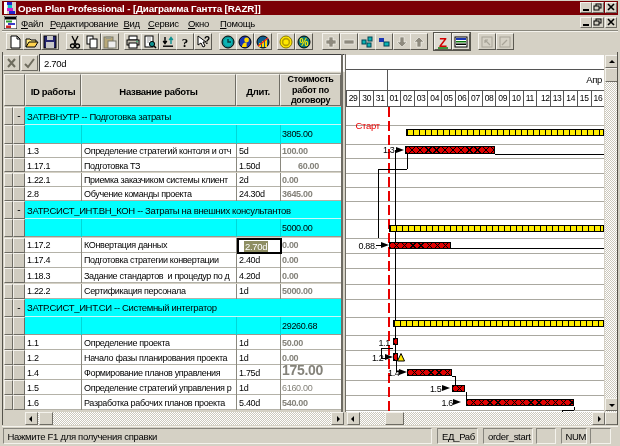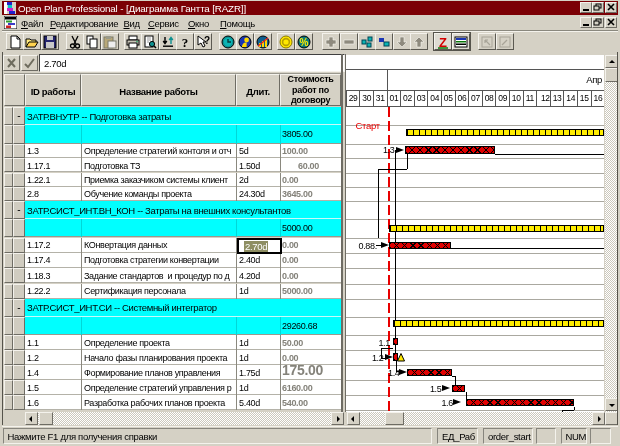--- a/index.html
+++ b/index.html
@@ -18,21 +18,21 @@
 
 <div class="a" style="left:2px;top:1px;width:616px;height:14px;background:#7b0005"></div>
 <svg class="a" style="left:4px;top:2px" width="12" height="12">
 <rect x="0" y="0" width="12" height="12" fill="#d5d1c5"></rect>
 <rect x="0" y="0" width="3" height="12" fill="#fff"></rect>
 <rect x="3" y="0" width="5" height="3" fill="#2222cc"></rect>
 <rect x="4" y="3" width="4" height="3" fill="#00c8c8"></rect>
 <rect x="3" y="6" width="6" height="3" fill="#cc22cc"></rect>
 <rect x="5" y="9" width="6" height="3" fill="#2222cc"></rect>
 </svg>
-<div class="a" style="left:18px;top:2.5px;font-size:9.8px;font-weight:normal;color:#fff;letter-spacing:-0.15px">Open Plan Professional - [Диаграмма Гантта [RAZR]]</div>
+<div class="a" style="left:18px;top:2.5px;font-size:9.8px;font-weight:bold;color:#fff;letter-spacing:-0.15px">Open Plan Professional - [Диаграмма Гантта [RAZR]]</div>
 <div class="a bev" style="left:580px;top:2px;width:12px;height:11px">
     <div class="a" style="left:2px;top:6px;width:6px;height:2px;background:#000"></div>
   </div>
 <div class="a bev" style="left:592px;top:2px;width:12px;height:11px">
     <svg width="10" height="9" style="position:absolute;left:0px;top:0px">
       <rect x="3" y="1" width="5" height="4" fill="none" stroke="#000"></rect>
       <rect x="1" y="3" width="5" height="4" fill="#d5d1c5" stroke="#000"></rect>
     </svg>
   </div>
 <div class="a bev" style="left:605px;top:2px;width:12px;height:11px">
@@ -409,21 +409,21 @@
 <div class="a" style="left:84px;top:367.5px;width:151px;font-size:9px;letter-spacing:-0.35px;white-space:pre;overflow:hidden">Формирование планов управления</div>
 <div class="a" style="left:239px;top:367.5px;font-size:9px;letter-spacing:-0.3px">1.75d</div>
 <div class="a" style="left:282px;top:362px;font-size:14px;letter-spacing:-0.3px;font-weight:bold;color:#84827a">175.00</div>
 <div class="a" style="left:25px;top:380px;width:316px;height:15px;background:#fff;border-bottom:1px solid #b4b2a8"></div>
 <div class="a" style="left:81px;top:380px;width:1px;height:15px;background:#8a887e"></div>
 <div class="a" style="left:236px;top:380px;width:1px;height:15px;background:#8a887e"></div>
 <div class="a" style="left:280px;top:380px;width:1px;height:15px;background:#8a887e"></div>
 <div class="a" style="left:27px;top:382.5px;font-size:9px;letter-spacing:-0.3px">1.5</div>
 <div class="a" style="left:84px;top:382.5px;width:151px;font-size:9px;letter-spacing:-0.35px;white-space:pre;overflow:hidden">Определение стратегий управления р</div>
 <div class="a" style="left:239px;top:382.5px;font-size:9px;letter-spacing:-0.3px">1d</div>
-<div class="a" style="left:282px;top:382.5px;font-size:9px;letter-spacing:-0.3px;font-weight:bold;color:#84827a">6160.00</div>
+<div class="a" style="left:282px;top:382.5px;font-size:9px;letter-spacing:-0.3px;font-weight:normal;color:#84827a">6160.00</div>
 <div class="a" style="left:25px;top:395px;width:316px;height:15px;background:#fff;border-bottom:1px solid #b4b2a8"></div>
 <div class="a" style="left:81px;top:395px;width:1px;height:15px;background:#8a887e"></div>
 <div class="a" style="left:236px;top:395px;width:1px;height:15px;background:#8a887e"></div>
 <div class="a" style="left:280px;top:395px;width:1px;height:15px;background:#8a887e"></div>
 <div class="a" style="left:27px;top:397.5px;font-size:9px;letter-spacing:-0.3px">1.6</div>
 <div class="a" style="left:84px;top:397.5px;width:151px;font-size:9px;letter-spacing:-0.35px;white-space:pre;overflow:hidden">Разработка рабочих планов проекта</div>
 <div class="a" style="left:239px;top:397.5px;font-size:9px;letter-spacing:-0.3px">5.40d</div>
 <div class="a" style="left:282px;top:397.5px;font-size:9px;letter-spacing:-0.3px;font-weight:bold;color:#84827a">540.00</div>
 <div class="a" style="left:237px;top:238.2px;width:45px;height:16px;background:#fff;border:2px solid #000">
     <span style="position:absolute;left:5px;top:1px;font-size:9.5px;letter-spacing:-0.3px;background:#8e8e62;color:#fff;padding:0 1px">2.70d</span>

